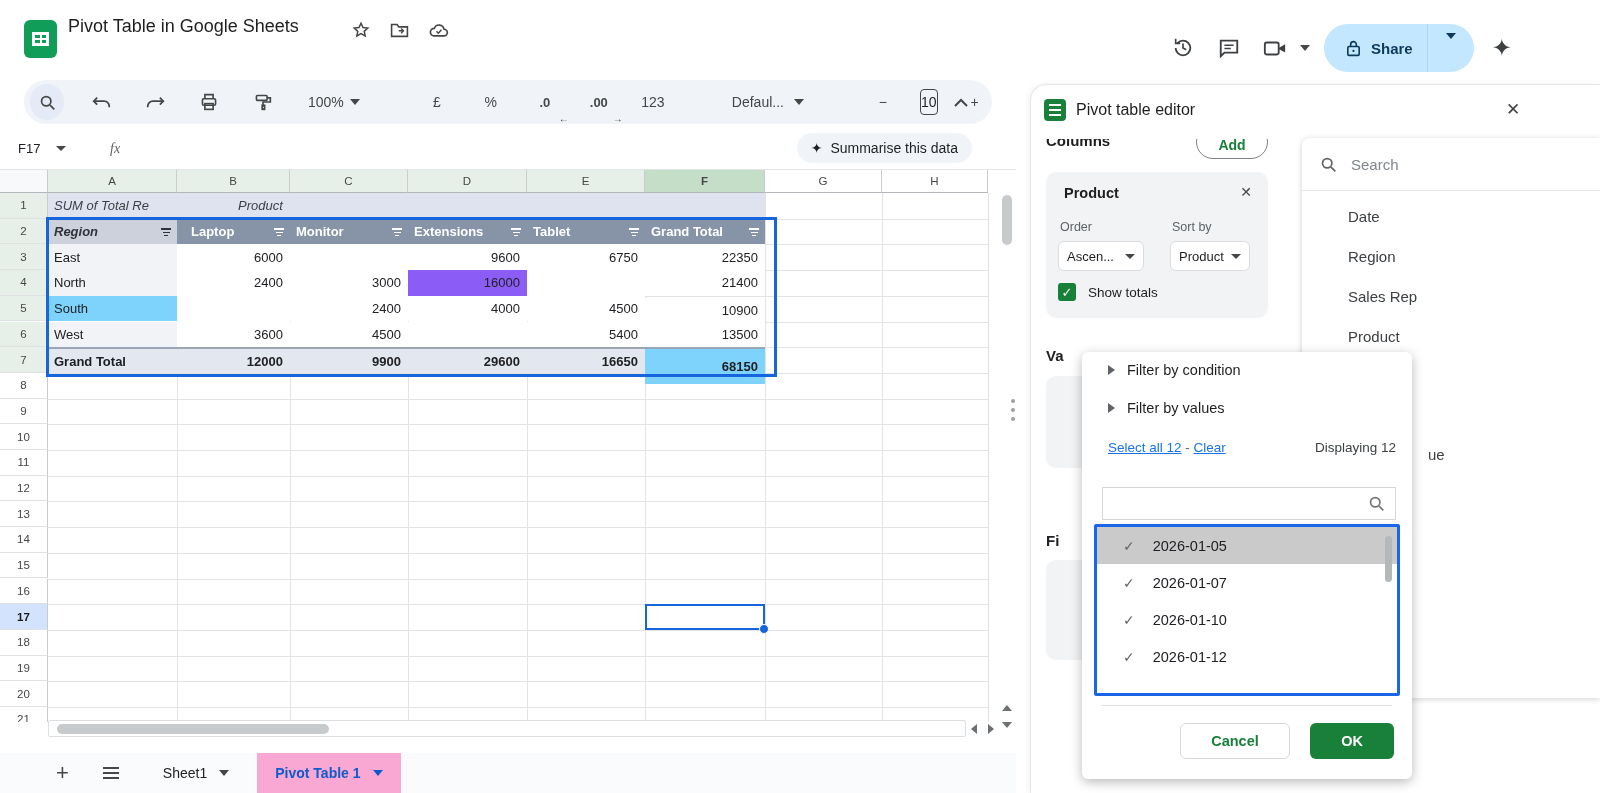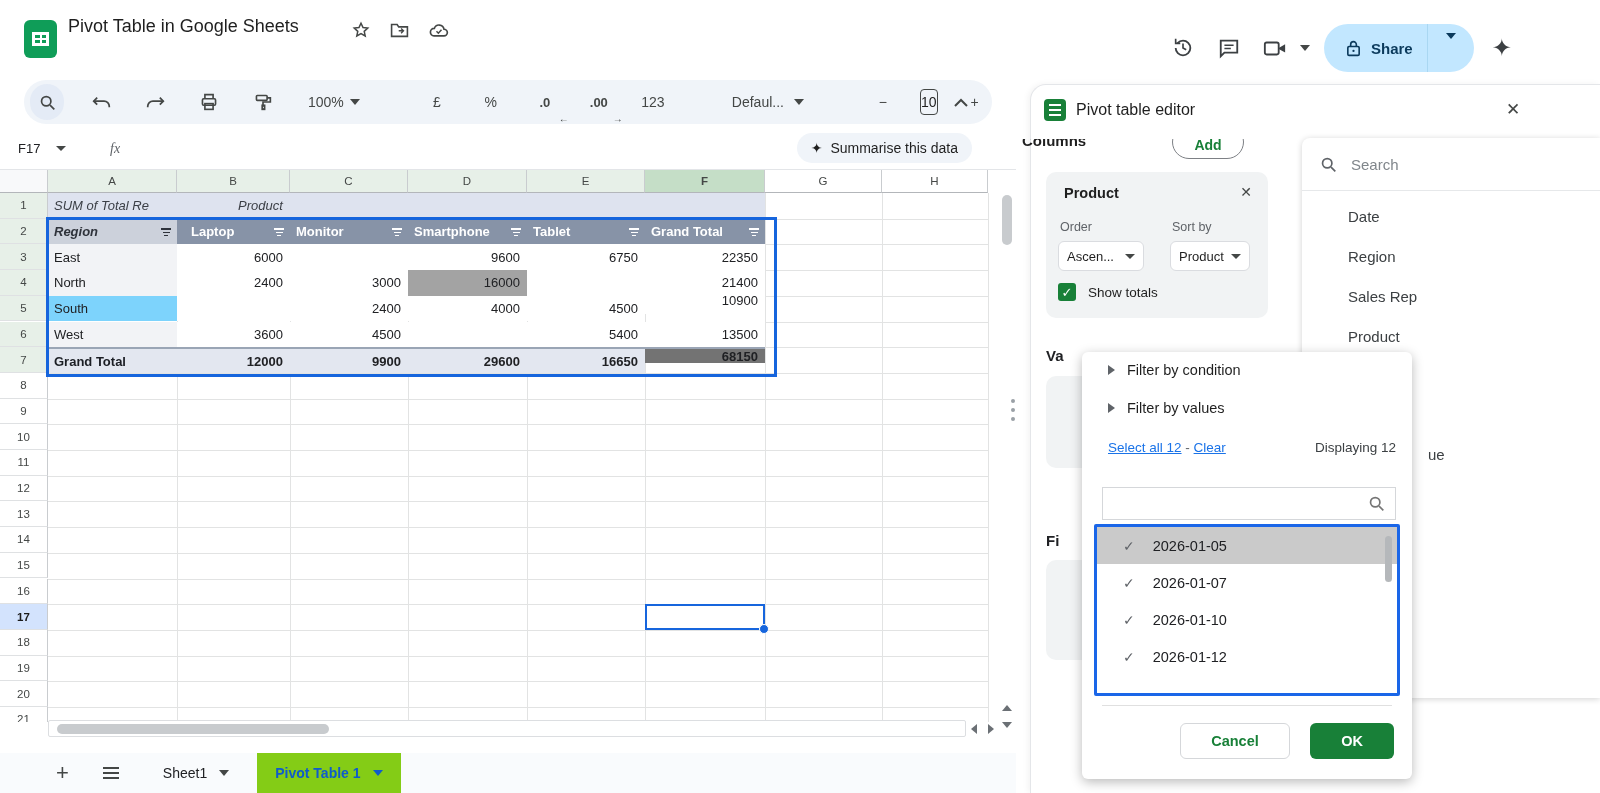--- a/index.html
+++ b/index.html
@@ -67,31 +67,31 @@
   #hscroll { left:48px; top:720px; width:918px; height:17px; background:#fff; border:1px solid #dcdee1; border-radius:2px; }
   #hthumb { position:absolute; left:8px; top:3px; width:272px; height:10px; border-radius:5px; background:#c8cbce; }
   .harrow { position:absolute; top:724px; width:0; height:0; border-top:5px solid transparent; border-bottom:5px solid transparent; }
 
   
   #bottombar { left:0; top:753px; width:1016px; height:40px; background:#f9fbfd; display:flex; align-items:center; }
   #addsheet { margin-left:56px; font-size:22px; color:#444746; }
   #allsheets { margin-left:34px; }
   #allsheets i { display:block; width:16px; height:2px; background:#444746; margin:3px 0; }
   #tab1 { margin-left:44px; display:flex; align-items:center; gap:12px; font-size:14px; color:#202124; }
-  #tab2 { margin-left:28px; height:40px; background:#84cc16; display:flex; align-items:center; gap:12px; padding:0 18px; font-size:14px; font-weight:bold; color:#0f5bcc; }
+  #tab2 { margin-left:28px; height:40px; background:#f9a8d4; display:flex; align-items:center; gap:12px; padding:0 18px; font-size:14px; font-weight:bold; color:#0f5bcc; }
   #tab2 .caret-down { border-top-color:#0f5bcc; }
 
   
   #panel { left:1030px; top:84px; width:570px; height:709px; background:#fff; border:1px solid #e4e6e9; border-right:none; border-bottom:none; border-radius:16px 0 0 0; box-shadow:-2px 0 6px rgba(0,0,0,.05); z-index:10; }
   #panel-icon { left:1044px; top:99px; width:22px; height:22px; background:#188038; border-radius:4px; display:flex; align-items:center; justify-content:center; z-index:11; }
   #panel-icon .rows { width:12px; height:12px; display:flex; flex-direction:column; justify-content:space-between; }
   #panel-icon .rows i { height:2px; background:#fff; display:block; }
   #panel-title { left:1076px; top:101px; font-size:16px; color:#1f1f1f; z-index:11; }
   #panel-close { left:1506px; top:99px; font-size:17px; color:#444746; z-index:11; }
-  #cols-clip { left:1016px; top:139px; width:250px; height:22px; overflow:hidden; z-index:11; }
+  #cols-clip { left:1040px; top:139px; width:250px; height:22px; overflow:hidden; z-index:11; }
   #cols-label { position:absolute; left:6px; top:-7px; font-size:15px; font-weight:bold; color:#1f1f1f; }
   #add-btn { position:absolute; left:156px; top:-14px; width:72px; height:34px; border:1px solid #7d8085; border-radius:17px; display:flex; align-items:flex-end; justify-content:center; padding-bottom:5px; font-size:14px; font-weight:bold; color:#188038; background:#fff; }
   #product-card { left:1046px; top:172px; width:222px; height:146px; background:#f1f3f4; border-radius:10px; z-index:11; }
   #pc-title { position:absolute; left:18px; top:13px; font-size:14.5px; font-weight:bold; color:#1f1f1f; }
   #pc-close { position:absolute; right:16px; top:12px; font-size:14px; color:#444746; }
   .pc-lbl { position:absolute; font-size:12.5px; color:#5f6368; }
   .pc-dd { position:absolute; height:30px; background:#fff; border:1px solid #dadce0; border-radius:6px; display:flex; align-items:center; justify-content:space-between; padding:0 8px; font-size:13px; color:#1f1f1f; }
   #pc-check { position:absolute; left:12px; top:111px; width:18px; height:18px; background:#188038; border-radius:3px; color:#fff; font-size:13px; display:flex; align-items:center; justify-content:center; }
   #pc-showtotals { position:absolute; left:42px; top:113px; font-size:13.5px; color:#1f1f1f; }
   .section-partial { font-size:15px; font-weight:bold; color:#202124; z-index:11; }
@@ -363,21 +363,21 @@
       </div>
       <div class="pcell" style="left: 290px; top: 48.7px; width: 118px; height: 25.7px; background: rgb(135, 147, 167); color: rgb(255, 255, 255); font-weight: bold; padding-left: 6px; font-style: normal; justify-content: space-between; padding-right: 6px;">
         <span>Monitor</span>
         <span class="fnl">
           <i style="width: 10px;"></i>
           <i style="width: 7px;"></i>
           <i style="width: 4px;"></i>
         </span>
       </div>
       <div class="pcell" style="left: 408px; top: 48.7px; width: 119px; height: 25.7px; background: rgb(135, 147, 167); color: rgb(255, 255, 255); font-weight: bold; padding-left: 6px; font-style: normal; justify-content: space-between; padding-right: 6px;">
-        <span>Smartphone</span>
+        <span>Extensions</span>
         <span class="fnl">
           <i style="width: 10px;"></i>
           <i style="width: 7px;"></i>
           <i style="width: 4px;"></i>
         </span>
       </div>
       <div class="pcell" style="left: 527px; top: 48.7px; width: 118px; height: 25.7px; background: rgb(135, 147, 167); color: rgb(255, 255, 255); font-weight: bold; padding-left: 6px; font-style: normal; justify-content: space-between; padding-right: 6px;">
         <span>Tablet</span>
         <span class="fnl">
           <i style="width: 10px;"></i>
@@ -395,41 +395,41 @@
       </div>
       <div class="pcell" style="left: 48px; top: 74.4px; width: 129px; height: 25.7px; background: rgb(242, 243, 246); padding-left: 6px; color: rgb(32, 33, 36);">East</div>
       <div class="pcell pnum" style="left: 177px; top: 74.4px; width: 113px; height: 25.7px; background: rgb(255, 255, 255);">6000</div>
       <div class="pcell pnum" style="left: 290px; top: 74.4px; width: 118px; height: 25.7px; background: rgb(255, 255, 255);"></div>
       <div class="pcell pnum" style="left: 408px; top: 74.4px; width: 119px; height: 25.7px; background: rgb(255, 255, 255);">9600</div>
       <div class="pcell pnum" style="left: 527px; top: 74.4px; width: 118px; height: 25.7px; background: rgb(255, 255, 255);">6750</div>
       <div class="pcell pnum" style="left: 645px; top: 74.4px; width: 120px; height: 25.7px; background: rgb(255, 255, 255);">22350</div>
       <div class="pcell" style="left: 48px; top: 100.1px; width: 129px; height: 25.7px; background: rgb(242, 243, 246); padding-left: 6px; color: rgb(32, 33, 36);">North</div>
       <div class="pcell pnum" style="left: 177px; top: 100.1px; width: 113px; height: 25.7px; background: rgb(255, 255, 255);">2400</div>
       <div class="pcell pnum" style="left: 290px; top: 100.1px; width: 118px; height: 25.7px; background: rgb(255, 255, 255);">3000</div>
-      <div class="pcell pnum" style="left: 408px; top: 100.1px; width: 119px; height: 25.7px; background: #a3a3a3;">16000</div>
+      <div class="pcell pnum" style="left: 408px; top: 100.1px; width: 119px; height: 25.7px; background: #8b5cf6;">16000</div>
       <div class="pcell pnum" style="left: 527px; top: 100.1px; width: 118px; height: 25.7px; background: rgb(255, 255, 255);"></div>
       <div class="pcell pnum" style="left: 645px; top: 100.1px; width: 120px; height: 25.7px; background: rgb(255, 255, 255);">21400</div>
       <div class="pcell" style="left: 48px; top: 125.8px; width: 129px; height: 25.7px; background: #7dd3fc; padding-left: 6px; color: rgb(32, 33, 36);">South</div>
       <div class="pcell pnum" style="left: 177px; top: 125.8px; width: 113px; height: 25.7px; background: rgb(255, 255, 255);"></div>
       <div class="pcell pnum" style="left: 290px; top: 125.8px; width: 118px; height: 25.7px; background: rgb(255, 255, 255);">2400</div>
       <div class="pcell pnum" style="left: 408px; top: 125.8px; width: 119px; height: 25.7px; background: rgb(255, 255, 255);">4000</div>
       <div class="pcell pnum" style="left: 527px; top: 125.8px; width: 118px; height: 25.7px; background: rgb(255, 255, 255);">4500</div>
-      <div class="pcell pnum" style="left: 645px; top: 118px; width: 120px; height: 25.7px; background: rgb(255, 255, 255);">10900</div>
+      <div class="pcell pnum" style="left: 645px; top: 128px; width: 120px; height: 25.7px; background: rgb(255, 255, 255);">10900</div>
       <div class="pcell" style="left: 48px; top: 151.5px; width: 129px; height: 25.7px; background: rgb(242, 243, 246); padding-left: 6px; color: rgb(32, 33, 36);">West</div>
       <div class="pcell pnum" style="left: 177px; top: 151.5px; width: 113px; height: 25.7px; background: rgb(255, 255, 255);">3600</div>
       <div class="pcell pnum" style="left: 290px; top: 151.5px; width: 118px; height: 25.7px; background: rgb(255, 255, 255);">4500</div>
       <div class="pcell pnum" style="left: 408px; top: 151.5px; width: 119px; height: 25.7px; background: rgb(255, 255, 255);"></div>
       <div class="pcell pnum" style="left: 527px; top: 151.5px; width: 118px; height: 25.7px; background: rgb(255, 255, 255);">5400</div>
       <div class="pcell pnum" style="left: 645px; top: 151.5px; width: 120px; height: 25.7px; background: rgb(255, 255, 255);">13500</div>
       <div class="pcell" style="left: 48px; top: 177.2px; width: 129px; height: 25.7px; background: rgb(227, 231, 240); padding-left: 6px; font-weight: bold; color: rgb(27, 30, 36); border-top: 2px solid rgb(154, 165, 181);">Grand Total</div>
       <div class="pcell pnum" style="left: 177px; top: 177.2px; width: 113px; height: 25.7px; background: rgb(227, 231, 240); font-weight: bold; border-top: 2px solid rgb(154, 165, 181);">12000</div>
       <div class="pcell pnum" style="left: 290px; top: 177.2px; width: 118px; height: 25.7px; background: rgb(227, 231, 240); font-weight: bold; border-top: 2px solid rgb(154, 165, 181);">9900</div>
       <div class="pcell pnum" style="left: 408px; top: 177.2px; width: 119px; height: 25.7px; background: rgb(227, 231, 240); font-weight: bold; border-top: 2px solid rgb(154, 165, 181);">29600</div>
       <div class="pcell pnum" style="left: 527px; top: 177.2px; width: 118px; height: 25.7px; background: rgb(227, 231, 240); font-weight: bold; border-top: 2px solid rgb(154, 165, 181);">16650</div>
-      <div class="pcell pnum" style="left: 645px; top: 177.2px; width: 120px; height: 16px; background: #737373; font-weight: bold; border-top: 2px solid rgb(154, 165, 181);">68150</div>
+      <div class="pcell pnum" style="left: 645px; top: 177.2px; width: 120px; height: 37px; background: #7dd3fc; font-weight: bold; border-top: 2px solid rgb(154, 165, 181);">68150</div>
       <div id="sel-rect" style="left: 46px; top: 46.7px; width: 731px; height: 160.2px;"></div>
       <div id="cellsel" style="left: 645px; top: 434.2px; width: 120px; height: 25.7px;">
         <span class="handle"></span>
       </div>
     </div>
 
   <div class="abs" id="vscroll">
     <div id="vthumb"></div>
     <span class="scr-arrow" style="top:533px; border-bottom:6px solid #6b7075"></span>
     <span class="scr-arrow" style="top:550px; border-top:6px solid #6b7075"></span>

